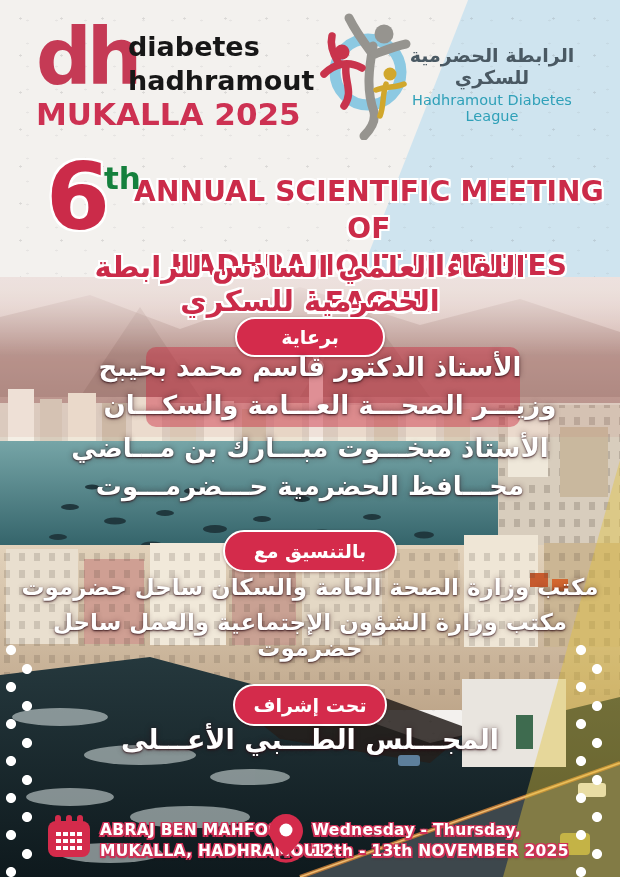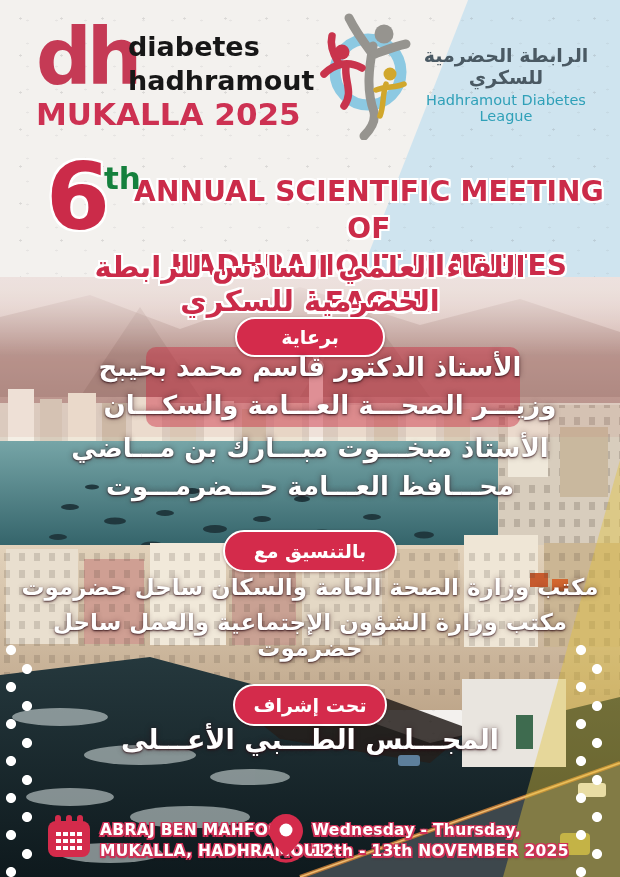--- a/index.html
+++ b/index.html
@@ -32,21 +32,21 @@
     position:absolute; left:92px; top:12px; width:190px;
     font-size:27px; font-weight:700; color:#171717; line-height:1.25;
   }
   .brand-city{
     position:absolute; left:0px; top:78px; width:300px;
     font-size:31px; font-weight:800; color:#cd3152; letter-spacing:0px;
     white-space:nowrap;
   }
   
   .league-logo{position:absolute; left:318px; top:8px; z-index:5;}
-  .league-names{position:absolute; left:402px; top:44px; width:208px; text-align:center; z-index:5;}
+  .league-names{position:absolute; left:388px; top:44px; width:208px; text-align:center; z-index:5;}
   .league-ar{font-size:19px; font-weight:700; color:#4a5963; direction:rtl;}
   .league-en{font-size:14.5px; font-weight:500; color:#2fa0b8; margin-top:4px;}
   
   .photo{position:absolute; left:0; top:277px; width:620px; height:600px; z-index:2;}
   
   .white-out{
     text-shadow:
       -2px -2px 0 #fff, 2px -2px 0 #fff, -2px 2px 0 #fff, 2px 2px 0 #fff,
       0 -2px 0 #fff, 0 2px 0 #fff, -2px 0 0 #fff, 2px 0 0 #fff;
   }
@@ -281,21 +281,21 @@
     <div>ANNUAL SCIENTIFIC MEETING OF</div>
     <div>HADHRAMOUT DIABETES LEAGUE</div>
   </div>
   <div class="title-ar white-out">اللقاء العلمي السادس للرابطة الحضرمية للسكري</div>
 
   <div class="red-panel" style="left:146px; top:347px; width:374px; height:80px;"></div>
   <div class="badge" style="top:317px; width:146px; height:36px;">برعاية</div>
   <div class="ar-line" style="top:352px; font-size:26px;">الأستاذ الدكتور قاسم محمد بحيبح</div>
   <div class="ar-line" style="top:390px; font-size:26px;padding-left:20px;">وزيـــر الصحـــة العـــامة والسكـــان</div>
   <div class="ar-line" style="top:433px; font-size:26px;">الأستاذ مبخـــوت مبـــارك بن مـــاضي</div>
-  <div class="ar-line" style="top:471px; font-size:26px;">محـــافظ العـــامة حـــضرمـــوت</div>
+  <div class="ar-line" style="top:471px; font-size:26px;">محـــافظ الحضرمية حـــضرمـــوت</div>
 
   <div class="badge" style="top:530px; width:170px; height:38px;">بالتنسيق مع</div>
   <div class="ar-line" style="top:574px; font-size:23px;">مكتب وزارة الصحة العامة والسكان ساحل حضرموت</div>
   <div class="ar-line" style="top:609px; font-size:23px;">مكتب وزارة الشؤون الإجتماعية والعمل ساحل حضرموت</div>
 
   <div class="badge" style="top:684px; width:150px; height:38px;">تحت إشراف</div>
   <div class="ar-line" style="top:724px; font-size:27px;">المجـــلس الطـــبي الأعـــلى</div>
 
   <svg class="footer-icon" style="left:46px; top:814px;" width="46" height="46" viewBox="0 0 46 46">
     <rect x="2" y="7" width="42" height="36" rx="8" fill="#d42b4b"></rect>

